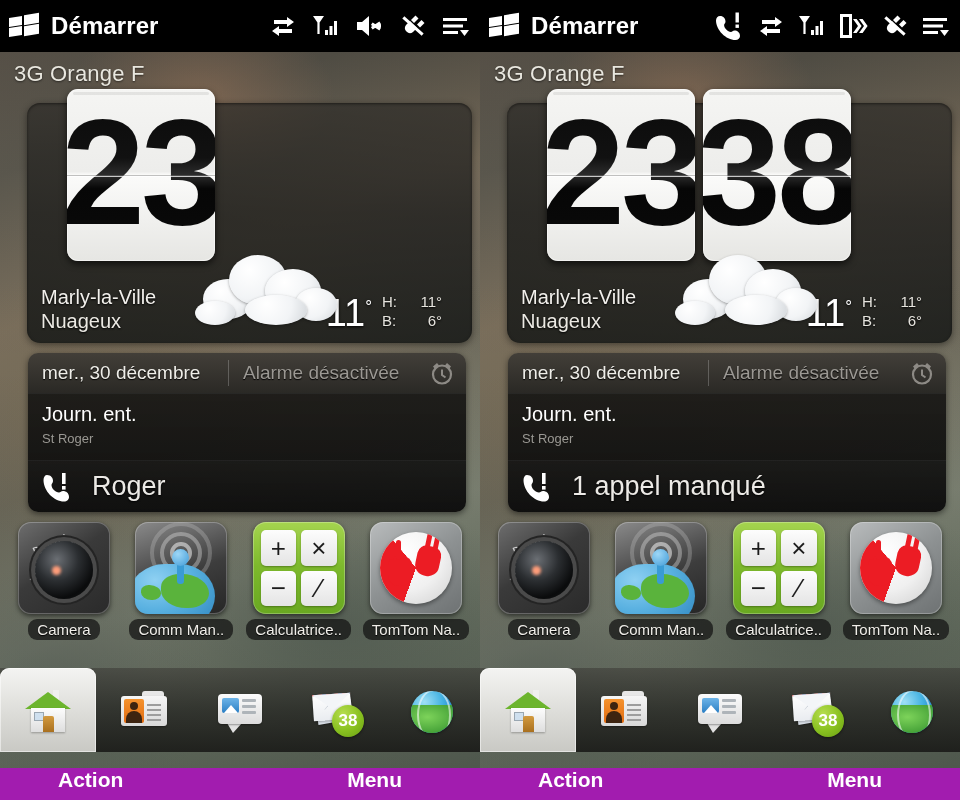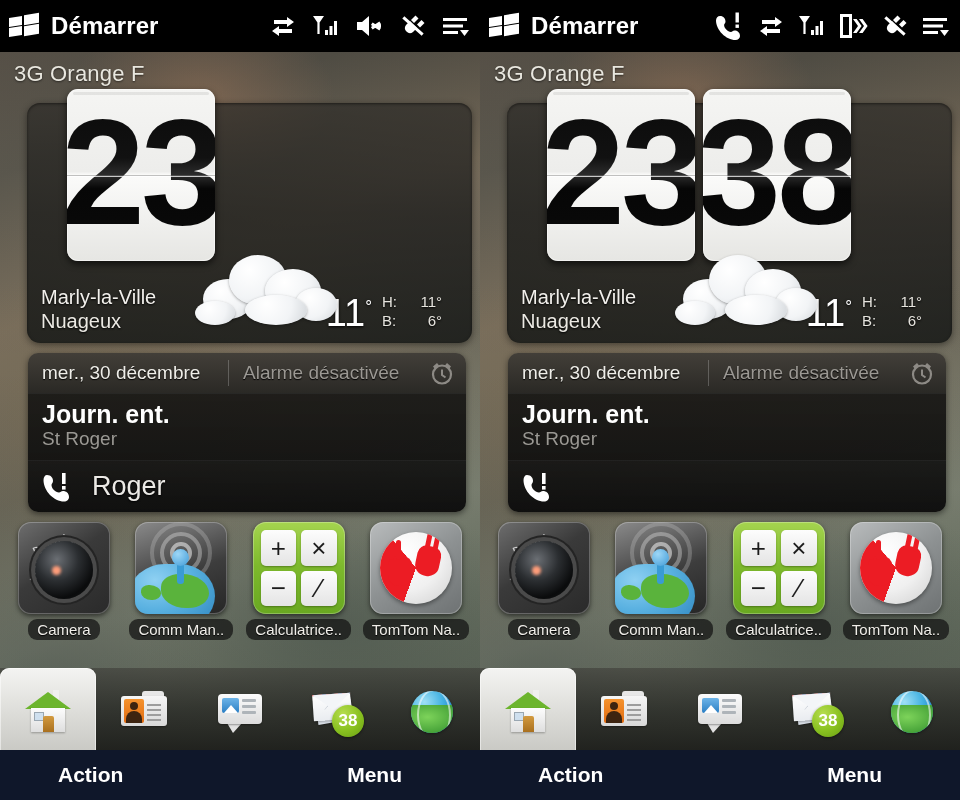--- a/index.html
+++ b/index.html
@@ -96,22 +96,22 @@
      background:linear-gradient(to bottom, rgba(62,59,54,.93), rgba(38,37,34,.95)); }
   .row-date .d1 { flex:0 0 200px; color:#efeee9; font-size:19px; padding-left:14px;
      text-shadow:0 1px 1px #000; }
   .row-date .sep { width:1px; height:26px; background:rgba(255,255,255,.22); }
   .row-date .d2 { flex:1; color:#9b9893; font-size:19px; padding-left:14px; text-shadow:0 1px 1px #000;}
   .alarm-icon { width:28px; height:28px; margin-right:10px; flex:0 0 auto; }
   .alarm-icon svg{ display:block; width:100%; height:100%; }
 
   .row-agenda { background:linear-gradient(to bottom, rgba(24,23,21,.93), rgba(17,17,16,.95));
      padding:7px 14px 9px 14px; border-top:1px solid rgba(255,255,255,.08); }
-  .ag-t { color:#fff; font-size:25px; font-weight:bold; line-height:26px; }
-  .ag-s { color:#9a9893; font-size:19px; line-height:24px; }
+  .ag-t { color:#fff; font-size:20px; font-weight:normal; line-height:26px; }
+  .ag-s { color:#9a9893; font-size:13px; line-height:24px; }
 
   .row-calls { display:flex; align-items:center; height:52px; padding-left:14px;
      background:linear-gradient(to bottom, rgba(20,20,19,.93), rgba(12,12,12,.96));
      border-top:1px solid rgba(255,255,255,.08); }
   .call-icon { width:30px; height:32px; flex:0 0 auto; margin-right:20px; }
   .call-icon svg{ display:block; width:100%; height:100%; }
   .calls-text { color:#eceae6; font-size:27px; font-weight:300; text-shadow:0 1px 2px #000; }
 
   
   .shortcuts { position:relative; z-index:4; margin:10px 0 0 0; display:flex;
@@ -244,22 +244,22 @@
   
   .globe-ico .g{ position:absolute; left:5px; top:7px; width:42px; height:42px; border-radius:50%;
      background:radial-gradient(circle at 32% 26%, #9fe0f6 0%, #45b2e2 42%, #1f7fc0 78%, #18639a 100%);
      box-shadow:0 1px 3px rgba(0,0,0,.4); overflow:hidden; }
   .globe-ico .g:before{ content:""; position:absolute; left:-6px; top:14px; width:56px; height:30px;
      background:radial-gradient(ellipse at 40% 40%, #7dd35a 0%, #3f9c34 70%, rgba(63,156,52,0) 72%); }
   .globe-ico .g:after{ content:""; position:absolute; left:6px; top:-2px; width:30px; height:48px;
      border:2px solid rgba(255,255,255,.55); border-radius:50%; }
 
   
-  .softbar { position:absolute; left:0; right:0; bottom:0; height:50px; background:#0f172a; z-index:7;
-     display:flex; align-items:center; }
+  .softbar { position:absolute; left:0; right:0; bottom:0; height:32px; background:#a21caf; z-index:7;
+     display:flex; }
   .sk { color:#fff; font-size:21px; font-weight:bold; }
   .sk.left { margin-left:58px; }
   .sk.right { margin-left:auto; margin-right:78px; }
 </style>
 </head>
 <body>
 
 <div class="screen">
 
 <div class="panel">
@@ -593,20 +593,21 @@
       <div class="ag-s">St Roger</div>
     </div>
     <div class="row-calls">
       <span class="call-icon">
             <svg viewBox="0 0 30 32">
               <path fill="#fff" d="M5 4c4 0 6 3 6 6 0 2-1.5 2.5-1.5 4 0 3.5 4 7.5 7.5 7.5 1.5 0 2-1.5 4-1.5 3 0 6 2 6 6 0 2.5-2 4.5-5 4.5C12 30.5 1.5 20 1.5 9 1.5 6 3 4 5 4z"></path>
               <rect fill="#fff" x="20" y="2" width="3.6" height="11"></rect>
               <rect fill="#fff" x="20" y="15" width="3.6" height="3.6"></rect>
             </svg>
           </span>
+      <span class="calls-text">1 appel manqué</span>
     </div>
   </div>
 
   <div class="shortcuts">
     <div class="sc">
       <div class="sc-ico ic-cam">
         <div class="txt1">DIGITAL CAMERA</div>
         <div class="txt2">DIGITAL</div>
         <div class="lens"></div>
       </div>

